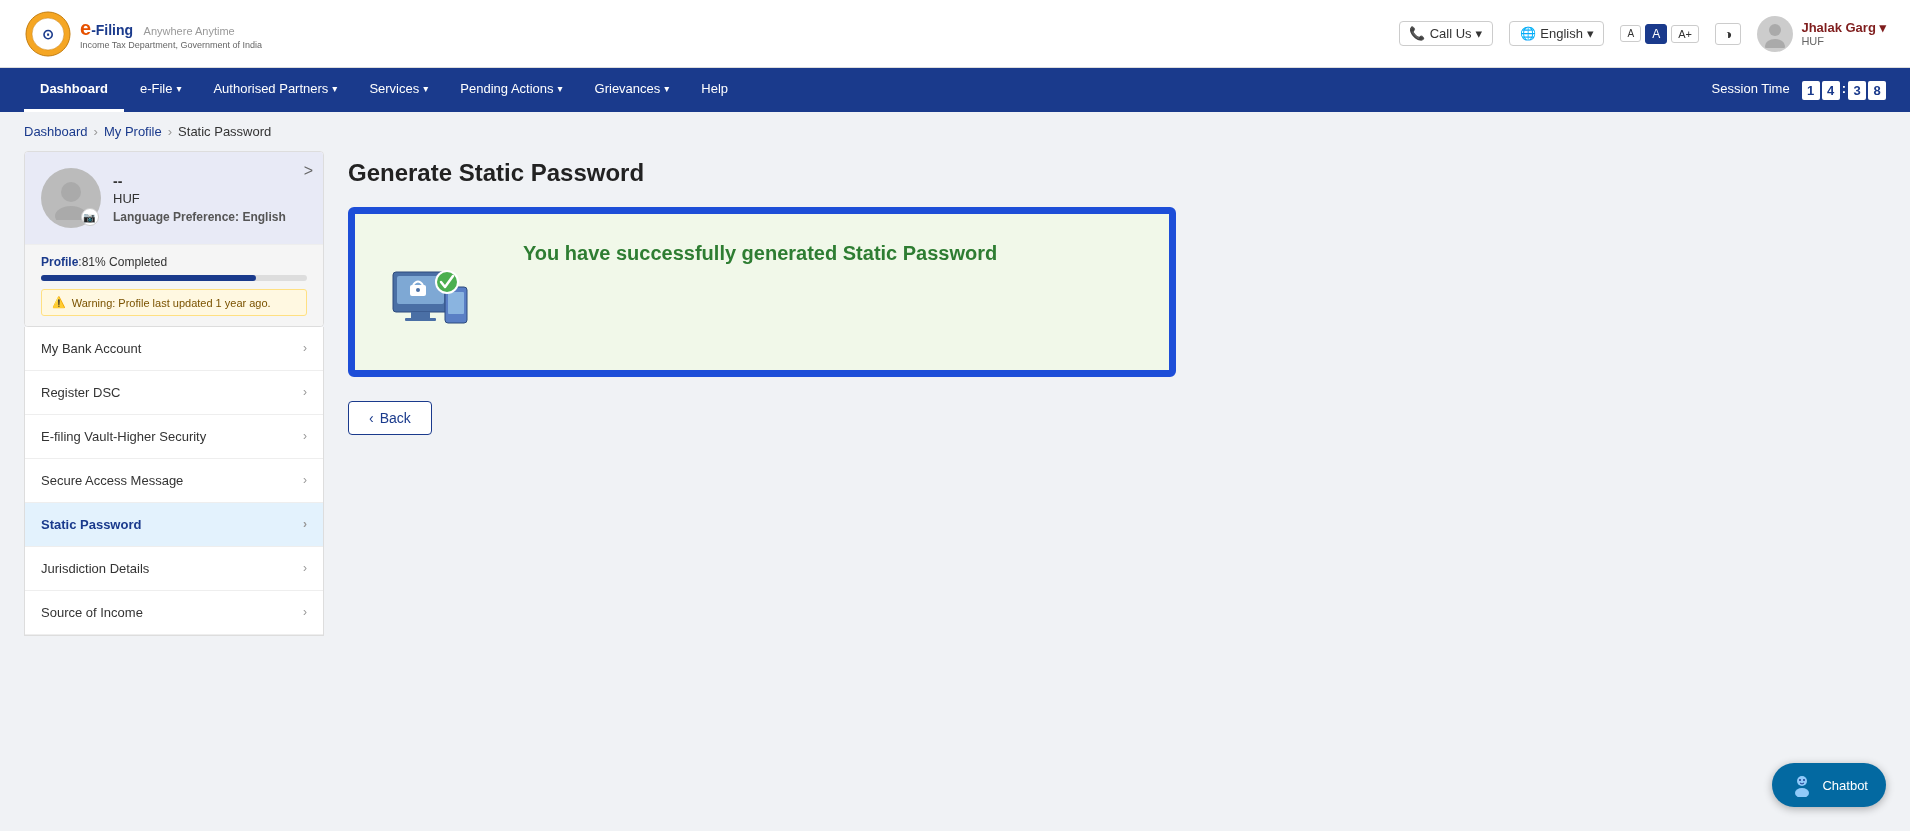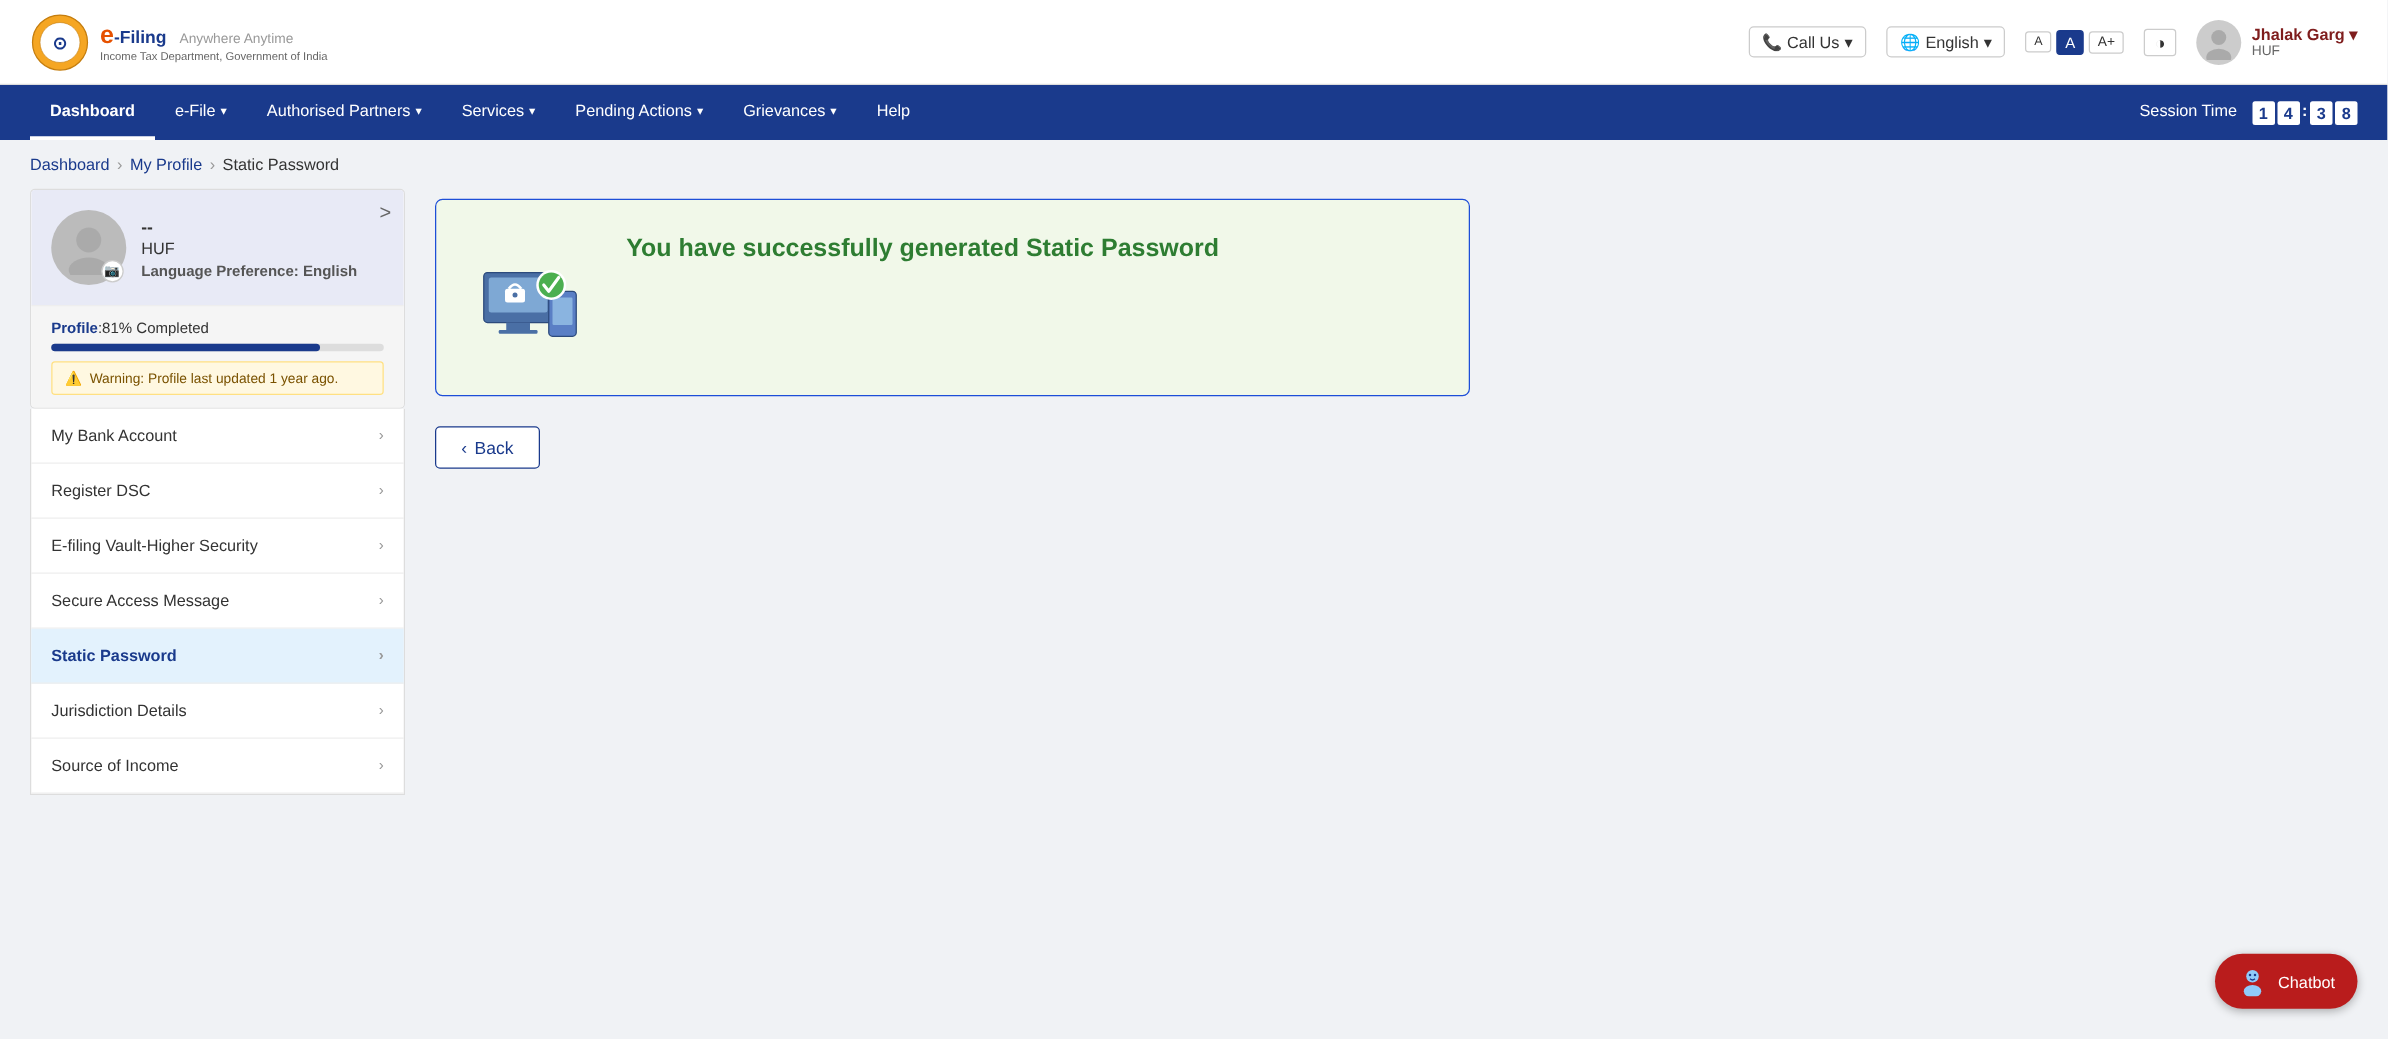--- a/index.html
+++ b/index.html
@@ -334,26 +334,26 @@
       padding-top: 8px;
     }
     .page-title {
       font-size: 24px;
       font-weight: bold;
       color: #222;
       margin-bottom: 20px;
     }
     .success-card {
       background: #f1f8e9;
-      border: 1px solid #1d4ed8;
+      border: 7px solid #1d4ed8;
       border-radius: 6px;
       padding: 28px 28px;
       display: flex;
       align-items: flex-start;
-      gap: 24px;
+      gap: 40px;
       margin-bottom: 24px;
     }
     .success-illustration {
       width: 100px;
       flex-shrink: 0;
       display: flex;
       align-items: center;
       justify-content: center;
     }
     .success-content .success-title {
@@ -378,21 +378,21 @@
       padding: 8px 20px;
       border-radius: 4px;
       cursor: pointer;
     }
 
     
     .chatbot-btn {
       position: fixed;
       bottom: 24px;
       right: 24px;
-      background: #b91c1c;
+      background: #0369a1;
       color: #fff;
       border-radius: 50px;
       padding: 10px 18px;
       display: flex;
       align-items: center;
       gap: 8px;
       font-size: 13px;
       cursor: pointer;
       box-shadow: 0 2px 8px rgba(0,0,0,0.3);
     }
@@ -548,20 +548,21 @@
         <span class="menu-arrow">›</span>
       </div>
       <div class="menu-item">
         <span>Source of Income</span>
         <span class="menu-arrow">›</span>
       </div>
     </div>
   </div>
 
   <div class="right-panel">
+    <div class="page-title">Generate Static Password</div>
 
     <div class="success-card">
       <div class="success-illustration">
 
         <svg width="100" height="100" viewBox="0 0 100 100" xmlns="http://www.w3.org/2000/svg">
 
           <rect x="10" y="30" width="55" height="40" rx="3" fill="#4a6fa5" stroke="#2c4a7c" stroke-width="1"></rect>
           <rect x="14" y="34" width="47" height="28" rx="2" fill="#7ea8d4"></rect>
 
           <rect x="28" y="70" width="19" height="6" fill="#4a6fa5"></rect>

